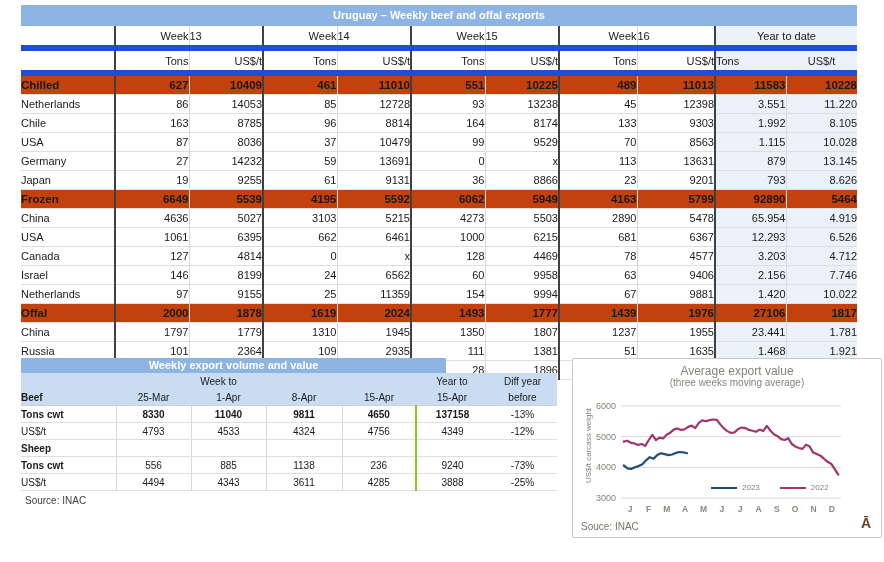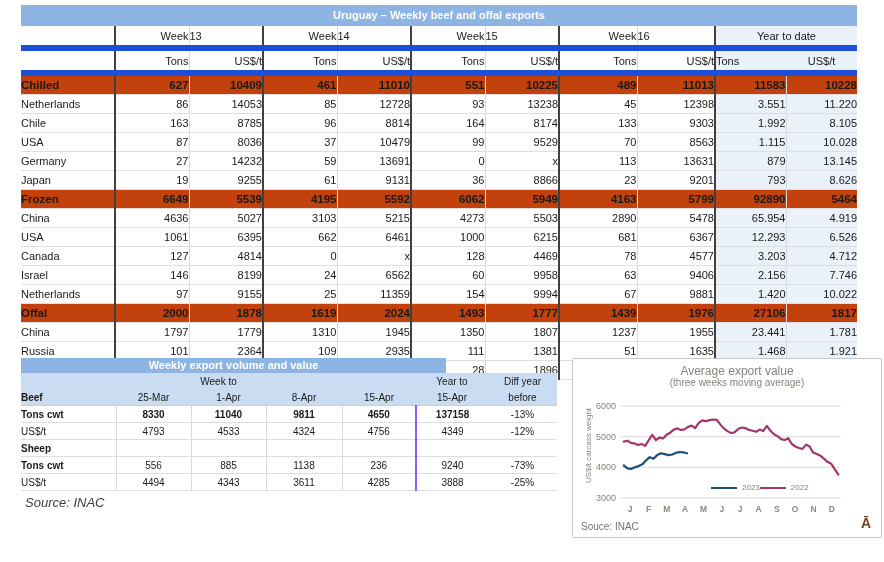--- a/index.html
+++ b/index.html
@@ -32,35 +32,35 @@
   .t2{position:absolute;left:21px;top:358px;width:536px;}
   .t2 .bar{height:15px;line-height:15px;width:425px;}
   .t2 table{width:536px;}
   .t2 td{font-size:10px;padding:0;white-space:nowrap;overflow:hidden;height:16px;}
   .t2 thead td{background:#c9dcf2;}
   .t2 .hdr3 td{border-bottom:1px solid #cfcfcf;}
   .t2 tbody td{border-bottom:1px solid #dedede;}
   .t2 .cell{text-align:center;}
   .t2 .rl{text-align:left;}
   .t2 tbody .vL{border-left:1px solid #d9d9d9;}
-  .t2 tbody .dL{border-left:2px solid #8b5cf6;}
+  .t2 tbody .dL{border-left:2px solid #84cc16;}
   .b{font-weight:bold;}
-  .t2-src{font-size:13px;font-style:italic;color:#404040;padding:4px 0 0 4px;}
+  .t2-src{font-size:10px;color:#404040;padding:4px 0 0 4px;}
 
   
   .chart-panel{position:absolute;left:572px;top:358px;width:308px;height:178px;
                border:1px solid #c9c9c9;background:#fff;border-radius:2px;}
   .ch-title{position:absolute;top:5px;left:30px;right:10px;text-align:center;
             font-size:12px;color:#85837a;}
   .ch-sub{position:absolute;top:18px;left:30px;right:10px;text-align:center;
           font-size:10px;color:#85837a;}
   .ch-ylab{position:absolute;left:-45px;top:82px;width:120px;text-align:center;
            transform:rotate(-90deg);font-size:8px;color:#85837a;}
   .ch-svg{position:absolute;left:0;top:0;}
-  .ch-legend{position:absolute;left:138px;top:124px;display:flex;align-items:center;}
+  .ch-legend{position:absolute;left:138px;top:124px;display:flex;gap:20px;align-items:center;}
   .leg-item{display:flex;align-items:center;gap:5px;}
   .leg-line{display:inline-block;width:26px;height:2px;}
   .leg-txt{font-size:8px;color:#85837a;}
   .ch-src{position:absolute;left:8px;bottom:5px;font-size:10px;color:#75736a;}
   .ch-glyph{position:absolute;right:10px;bottom:6px;font-size:14px;font-weight:bold;color:#6b4226;}
 </style>
 </head>
 <body>
 
 <div class="page">

